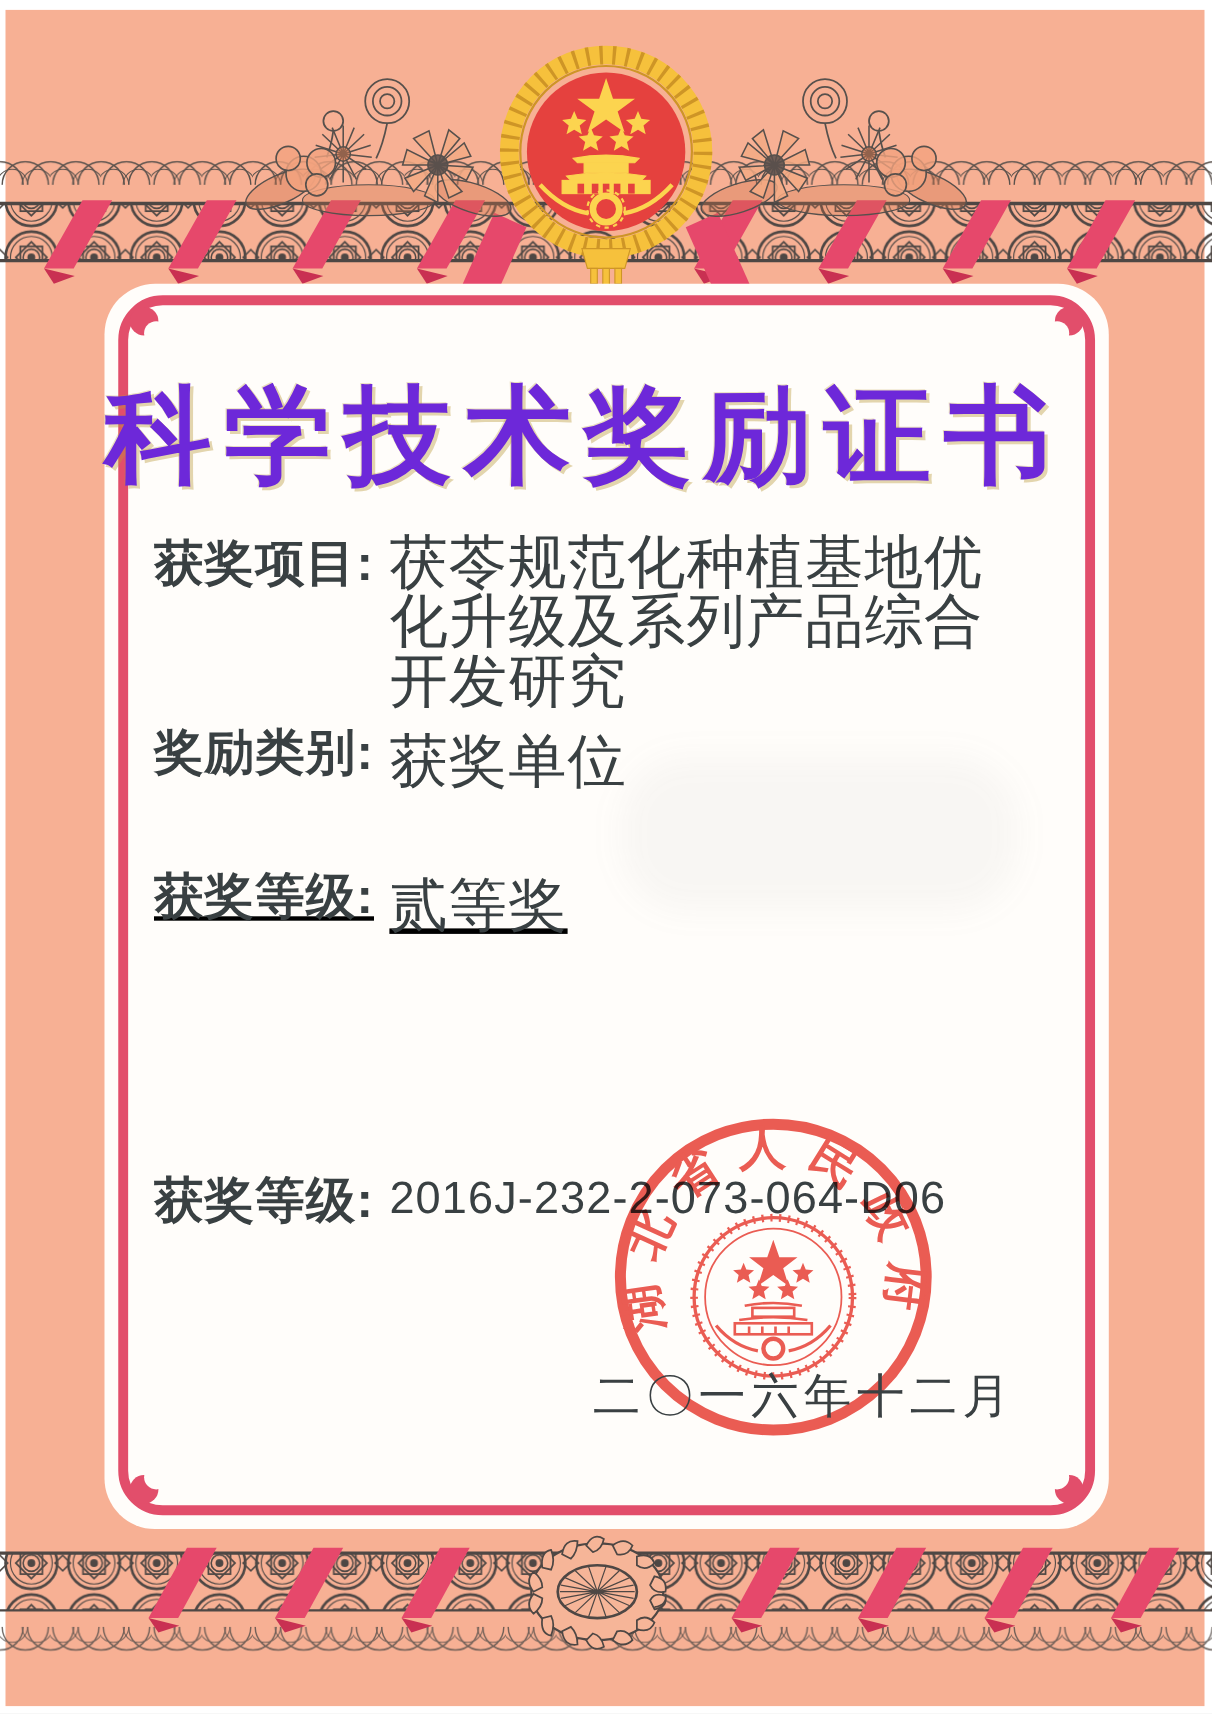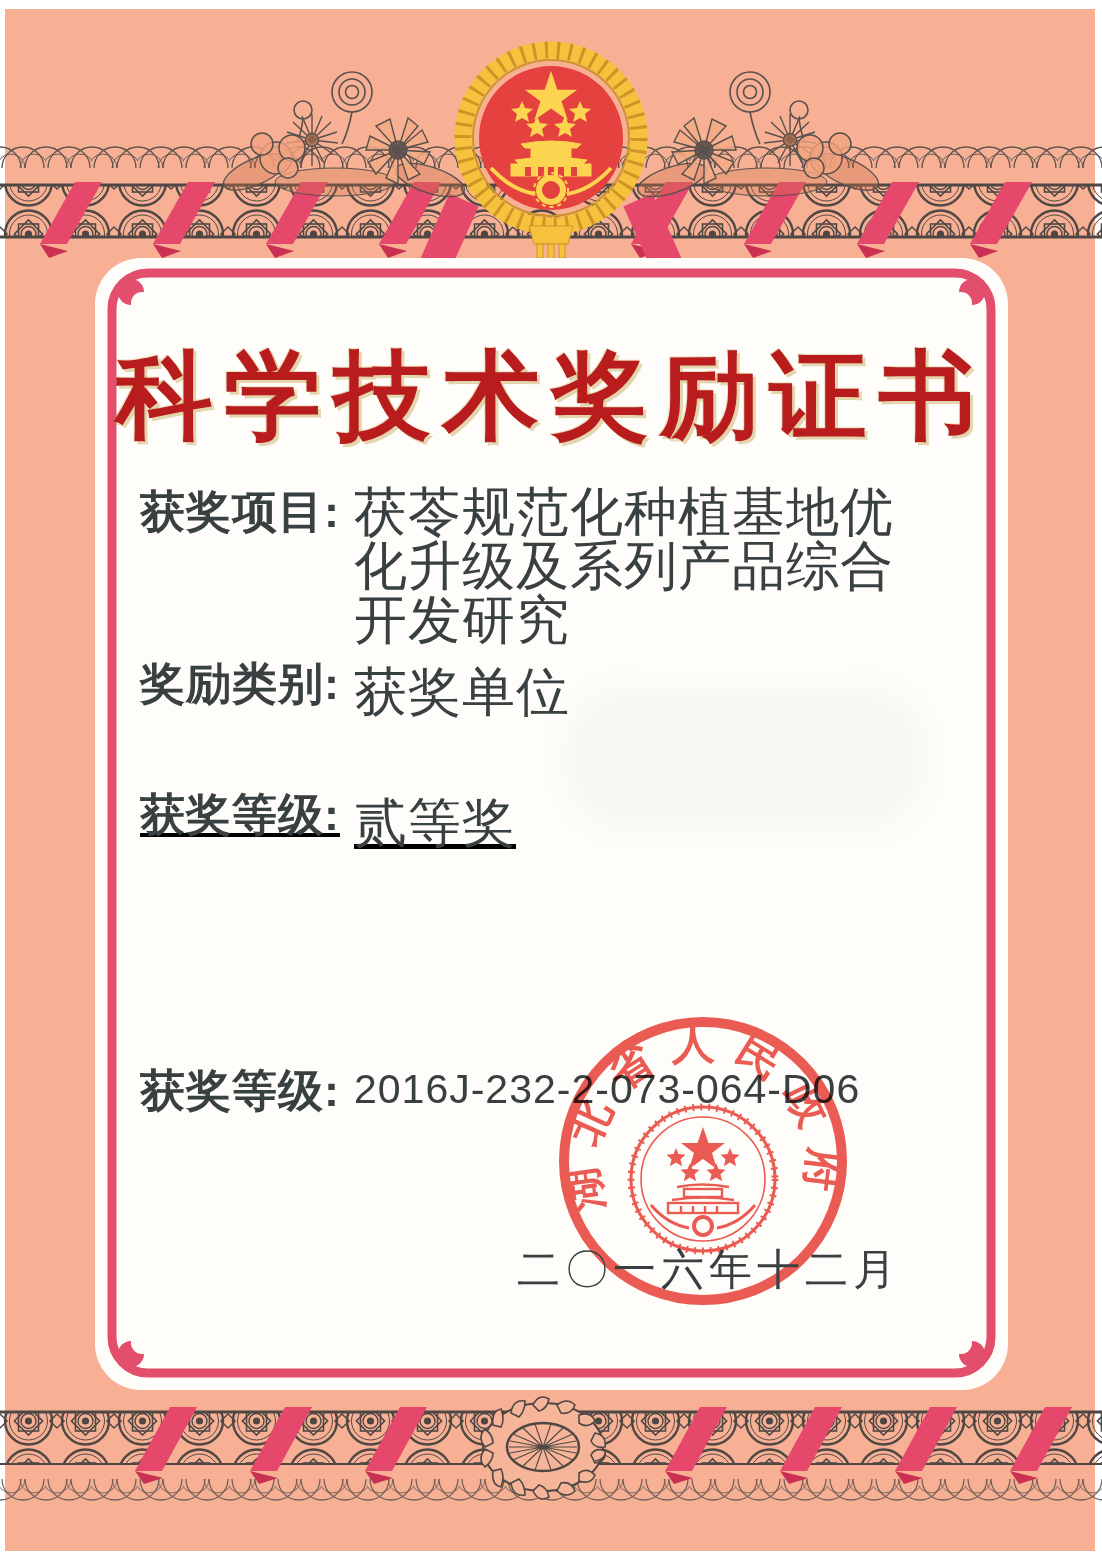--- a/index.html
+++ b/index.html
@@ -8,39 +8,39 @@
   .paper{position:absolute;left:5px;top:9px;right:7px;bottom:7px;background:#f7b094;}
   svg{display:block;}
   .top-border,.bottom-border{position:absolute;left:0;width:1102px;}
   .top-border{top:0;height:262px;}
   .bottom-border{top:1395px;height:163px;}
 
   .panel{position:absolute;left:95px;top:258px;width:913px;height:1132px;
          background:#fffdfa;border-radius:46px;}
   .frame{position:absolute;left:0;top:0;}
 
-  .title{position:absolute;left:0;top:74px;width:100%;margin:0;text-align:center;
+  .title{position:absolute;left:0;top:74px;width:100%;margin:0;text-align:left;
          font-family:"DejaVu Serif","Liberation Serif",serif;font-weight:700;
-         font-size:97px;letter-spacing:12px;color:#b91c1c;
+         font-size:97px;letter-spacing:12px;color:#6d28d9;
          text-shadow:3px 3px 0 rgba(186,152,58,.40),-1px -1px 0 rgba(186,152,58,.30);}
 
   .row{position:absolute;left:45px;display:flex;align-items:flex-start;}
   .row .label{width:214px;flex:0 0 214px;font-size:45px;font-weight:700;color:#394042;letter-spacing:1px;}
   .row .value{font-size:53px;color:#394042;font-weight:500;padding-top:3px;letter-spacing:1px;}
   .value.multiline{width:580px;line-height:1.02;}
   .value.mono-num{font-size:41px;letter-spacing:1px;padding-top:5px;}
 
   .r1{top:224px;} .r2{top:396px;} .r3{top:527px;text-decoration:underline;} .r4{top:643px;} .r5{top:803px;}
 
   .smudge{position:absolute;left:470px;top:430px;width:360px;height:140px;border-radius:60px;
           background:rgba(120,120,120,0.05);filter:blur(14px);}
 
   .seal{position:absolute;left:456px;top:753px;width:304px;height:304px;
         mix-blend-mode:multiply;opacity:.95;}
-  .date{position:absolute;left:422px;top:983px;font-size:43px;letter-spacing:5px;
+  .date{position:absolute;left:444px;top:983px;font-size:43px;letter-spacing:5px;
         color:#3a4042;font-weight:500;white-space:nowrap;}
 </style>
 </head>
 <body>
 
 <div class="stage">
   <div class="paper"></div>
 
   <svg class="top-border" viewBox="0 0 1102 262" width="1102" height="262">
     <defs>

